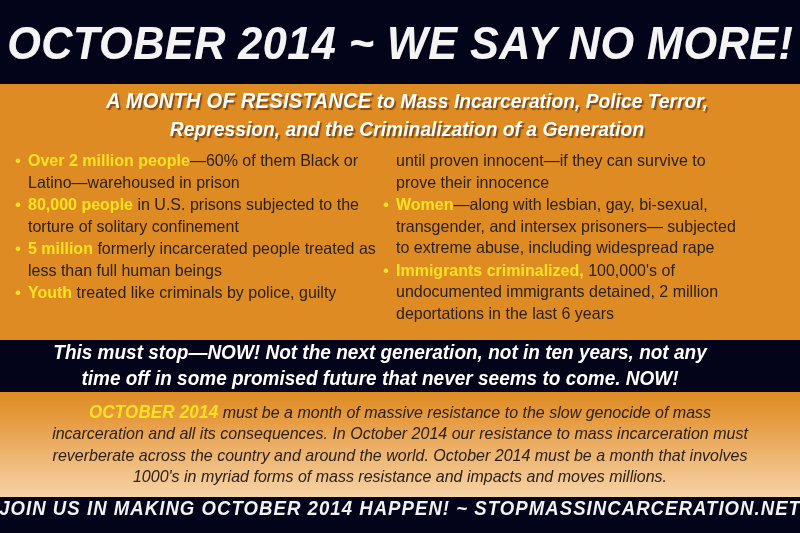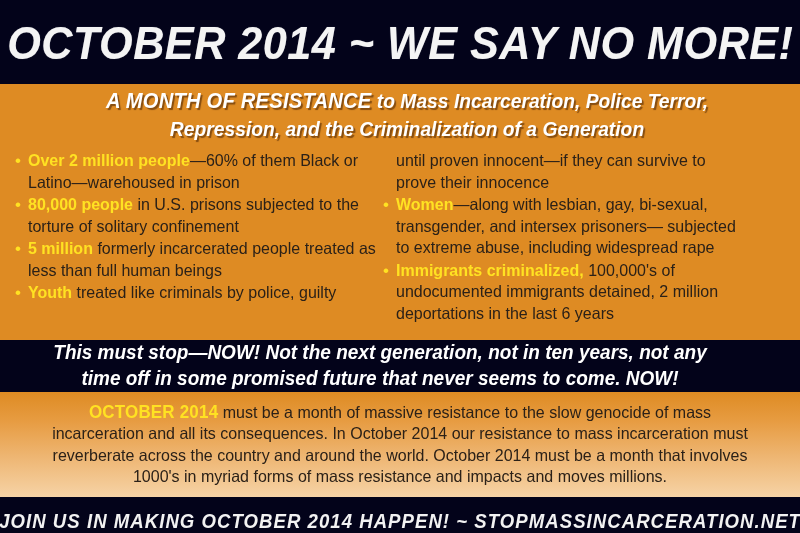--- a/index.html
+++ b/index.html
@@ -138,20 +138,21 @@
 
   
   .para-zone {
     position: absolute;
     left: 0; top: 392px;
     width: 800px; height: 105px;
     background: linear-gradient(to bottom, #de8b23 0%, #e79c42 28%, #eeb673 62%, #f6d3a6 100%);
     display: flex;
     align-items: center;
     justify-content: center;
+    font-style: italic;
   }
   .para-text {
     width: 720px;
     text-align: center;
     font-family: "Liberation Sans Narrow", "Liberation Sans", sans-serif;
     font-size: 16.5px;
     line-height: 21.5px;
     color: #2b2118;
     transform: scaleX(0.97);
   }
@@ -162,21 +163,21 @@
     letter-spacing: 0.2px;
   }
 
   
   .footer-zone {
     position: absolute;
     left: 0; top: 497px;
     width: 800px; height: 36px;
     background: #03031a;
     display: flex;
-    align-items: flex-end;
+    align-items: flex-start;
     justify-content: center;
   }
   .footer-text {
     font-family: "Liberation Sans Narrow", "Liberation Sans", sans-serif;
     font-weight: bold;
     font-style: italic;
     font-size: 20px;
     letter-spacing: 1.1px;
     color: #f2f2f2;
     transform: scaleX(0.93);

